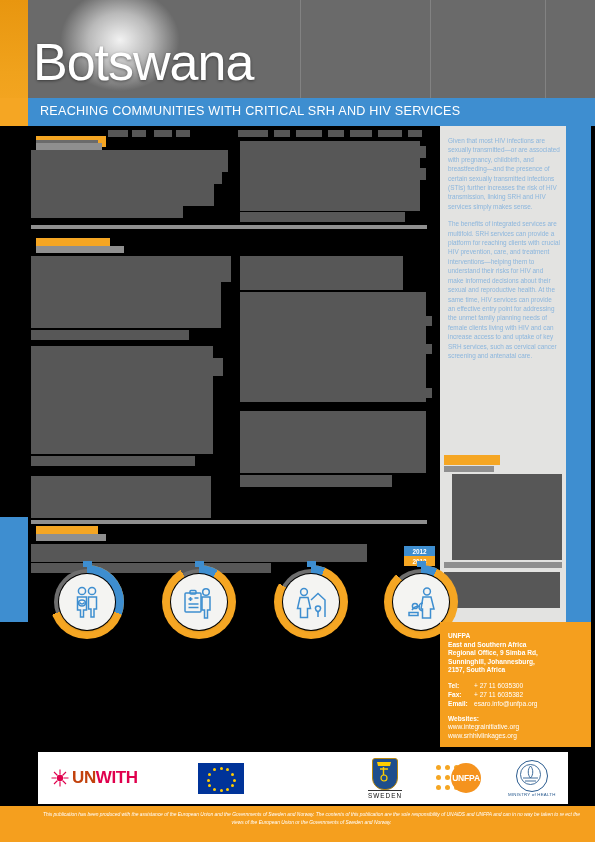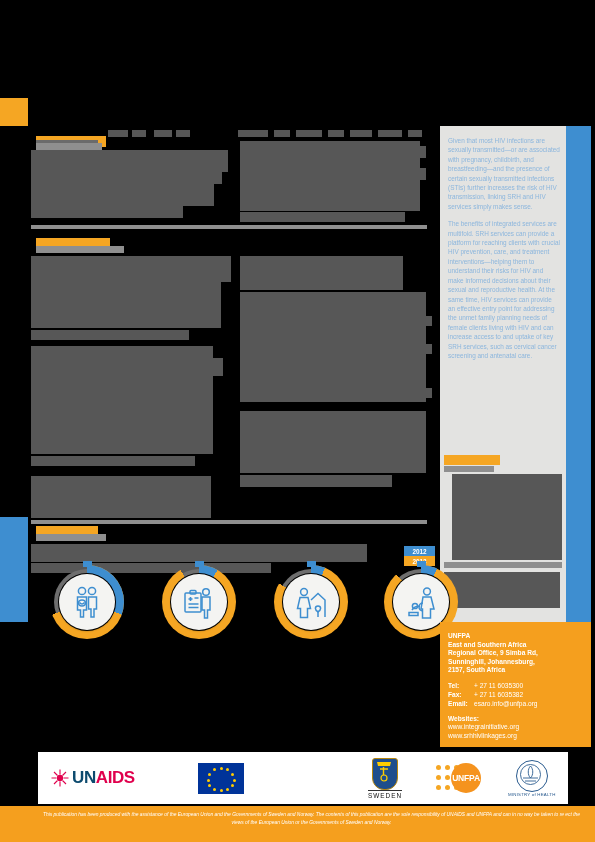--- a/index.html
+++ b/index.html
@@ -104,22 +104,33 @@
   .footer{position:absolute;left:28px;top:806px;width:567px;height:36px;background:#f59f1e;}
   .footer-l{position:absolute;left:0;top:806px;width:28px;height:36px;background:#f59f1e;}
   .footer p{margin:0;padding:5px 14px 0 14px;font-size:4.9px;line-height:7.6px;color:#ffffff;
     font-style:italic;text-align:center;}
 </style>
 </head>
 <body>
 
 <div class="page">
 
+  <div class="hero">
+    <div class="hero-photo"></div>
+    <div class="hero-v1"></div>
+    <div class="hero-v2"></div>
+    <div class="hero-v3"></div>
+    <div class="hero-dark-l"></div>
+    <div class="hero-title">Botswana</div>
+  </div>
 
   <div class="strap-orange"></div>
+  <div class="strap">
+    <div class="strap-txt">REACHING COMMUNITIES WITH CRITICAL SRH AND HIV SERVICES</div>
+  </div>
 
   <div class="edge-blue"></div>
 
   <div class="main">
 
     <div class="sec-badge" style="left:8px;top:10px;width:70px;"></div>
     <div class="sec-badge-g" style="left:8px;top:14px;width:62px;background:#6b6b6b;"></div>
 
     <div class="rb" style="left:8px;top:17px;width:66px;height:7px;background:#8f8f8f;"></div>
     <div class="rb" style="left:80px;top:4px;width:20px;height:7px;"></div>
@@ -303,21 +314,21 @@
 
   <div class="logobar">
 
     <div class="logo" style="left:12px;">
       <svg width="20" height="20" viewBox="0 0 20 20" style="margin-right:2px;">
         <g stroke="#e0004d" stroke-width="1.1" fill="none">
           <circle cx="10" cy="10" r="2.6" fill="#e0004d"></circle>
           <path d="M10 1.5v5M10 13.5v5M1.5 10h5M13.5 10h5M4 4l3.5 3.5M12.5 12.5L16 16M16 4l-3.5 3.5M7.5 12.5L4 16"></path>
         </g>
       </svg>
-      <span class="unaids-txt"><span style="color:#0c4a6e;">UN</span><span style="color:#e0004d;">AIDS</span></span>
+      <span class="unaids-txt"><span style="color:#c2410c;">UN</span><span style="color:#e0004d;">WITH</span></span>
     </div>
 
     <div class="logo" style="left:160px;">
       <div class="euflag">
         <div class="eustar" style="left:21.5px;top:4px;"></div>
         <div class="eustar" style="left:28px;top:5.5px;"></div>
         <div class="eustar" style="left:33px;top:10px;"></div>
         <div class="eustar" style="left:34.5px;top:16px;"></div>
         <div class="eustar" style="left:33px;top:21px;"></div>
         <div class="eustar" style="left:28px;top:25px;"></div>

